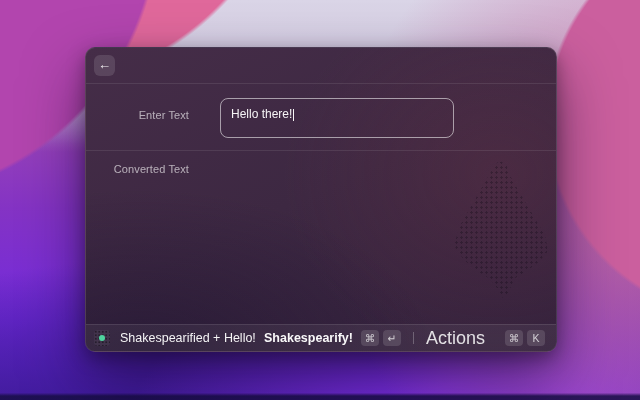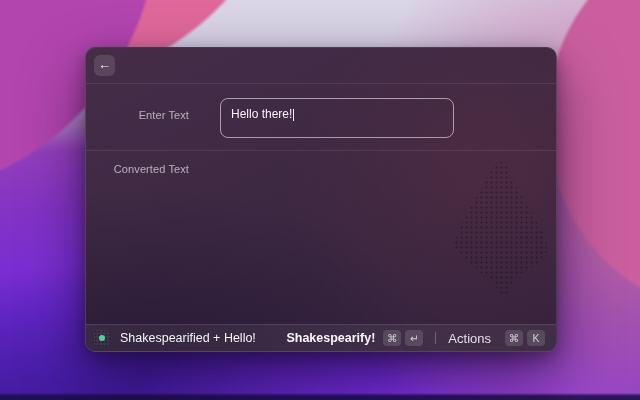--- a/index.html
+++ b/index.html
@@ -130,21 +130,21 @@
     margin-left: 10px;
     color: rgba(255,255,255,0.95);
     font-size: 12.5px;
   }
   .sb-right { margin-left: auto; display: flex; align-items: center; }
   .action-btn {
     display: flex; align-items: center; gap: 4px;
     cursor: pointer; border-radius: 5px; padding: 2px 3px;
   }
   .primary-label { font-weight: bold; color: rgba(255,255,255,0.97); font-size: 12.5px; margin-right: 4px; }
-  .actions-label { color: rgba(255,255,255,0.85); font-size: 13px; margin-right: 10px; }
+  .actions-label { color: rgba(255,255,255,0.85); font-size: 18px; margin-right: 16px; }
   .kbd {
     min-width: 18px; height: 16px; padding: 0 3px;
     border-radius: 4px;
     background: rgba(255,255,255,0.13);
     color: rgba(255,255,255,0.72);
     font-size: 10.5px; line-height: 16px; text-align: center;
   }
   .sb-sep {
     width: 1px; height: 12px; background: rgba(255,255,255,0.25);
     margin: 0 9px;

